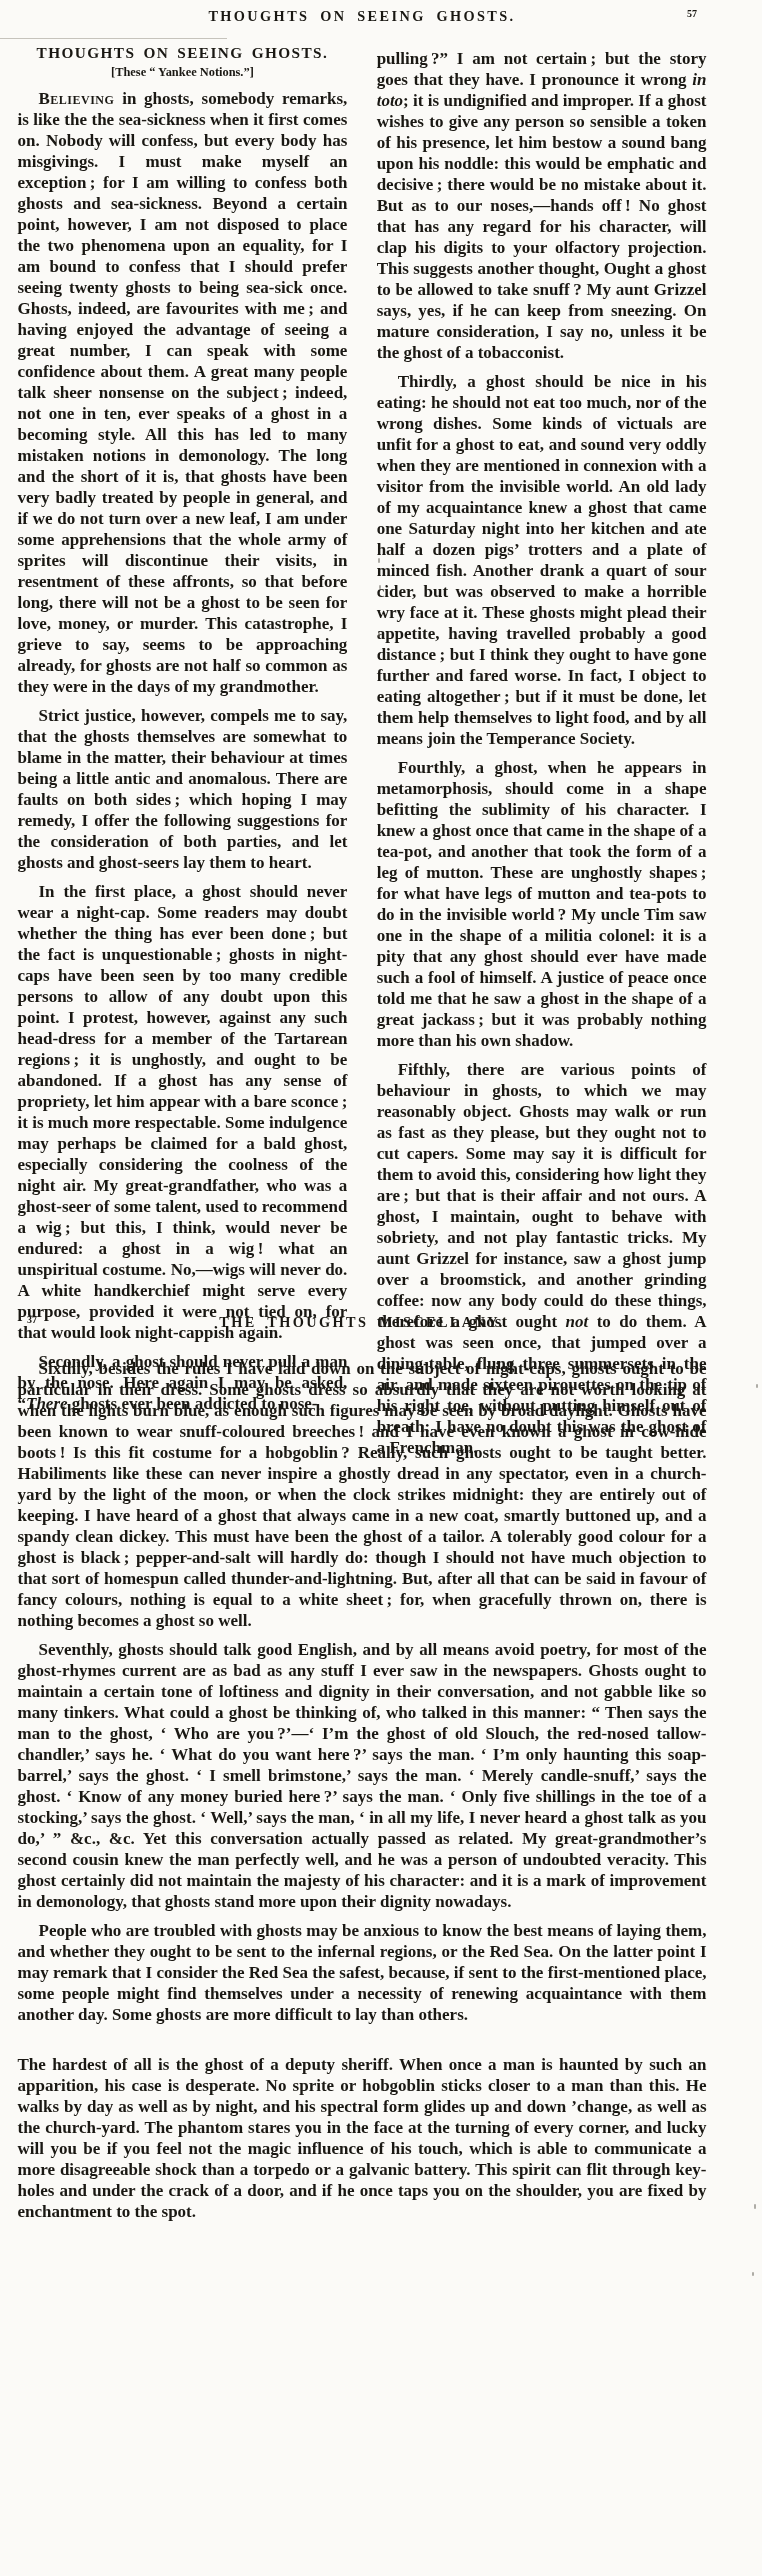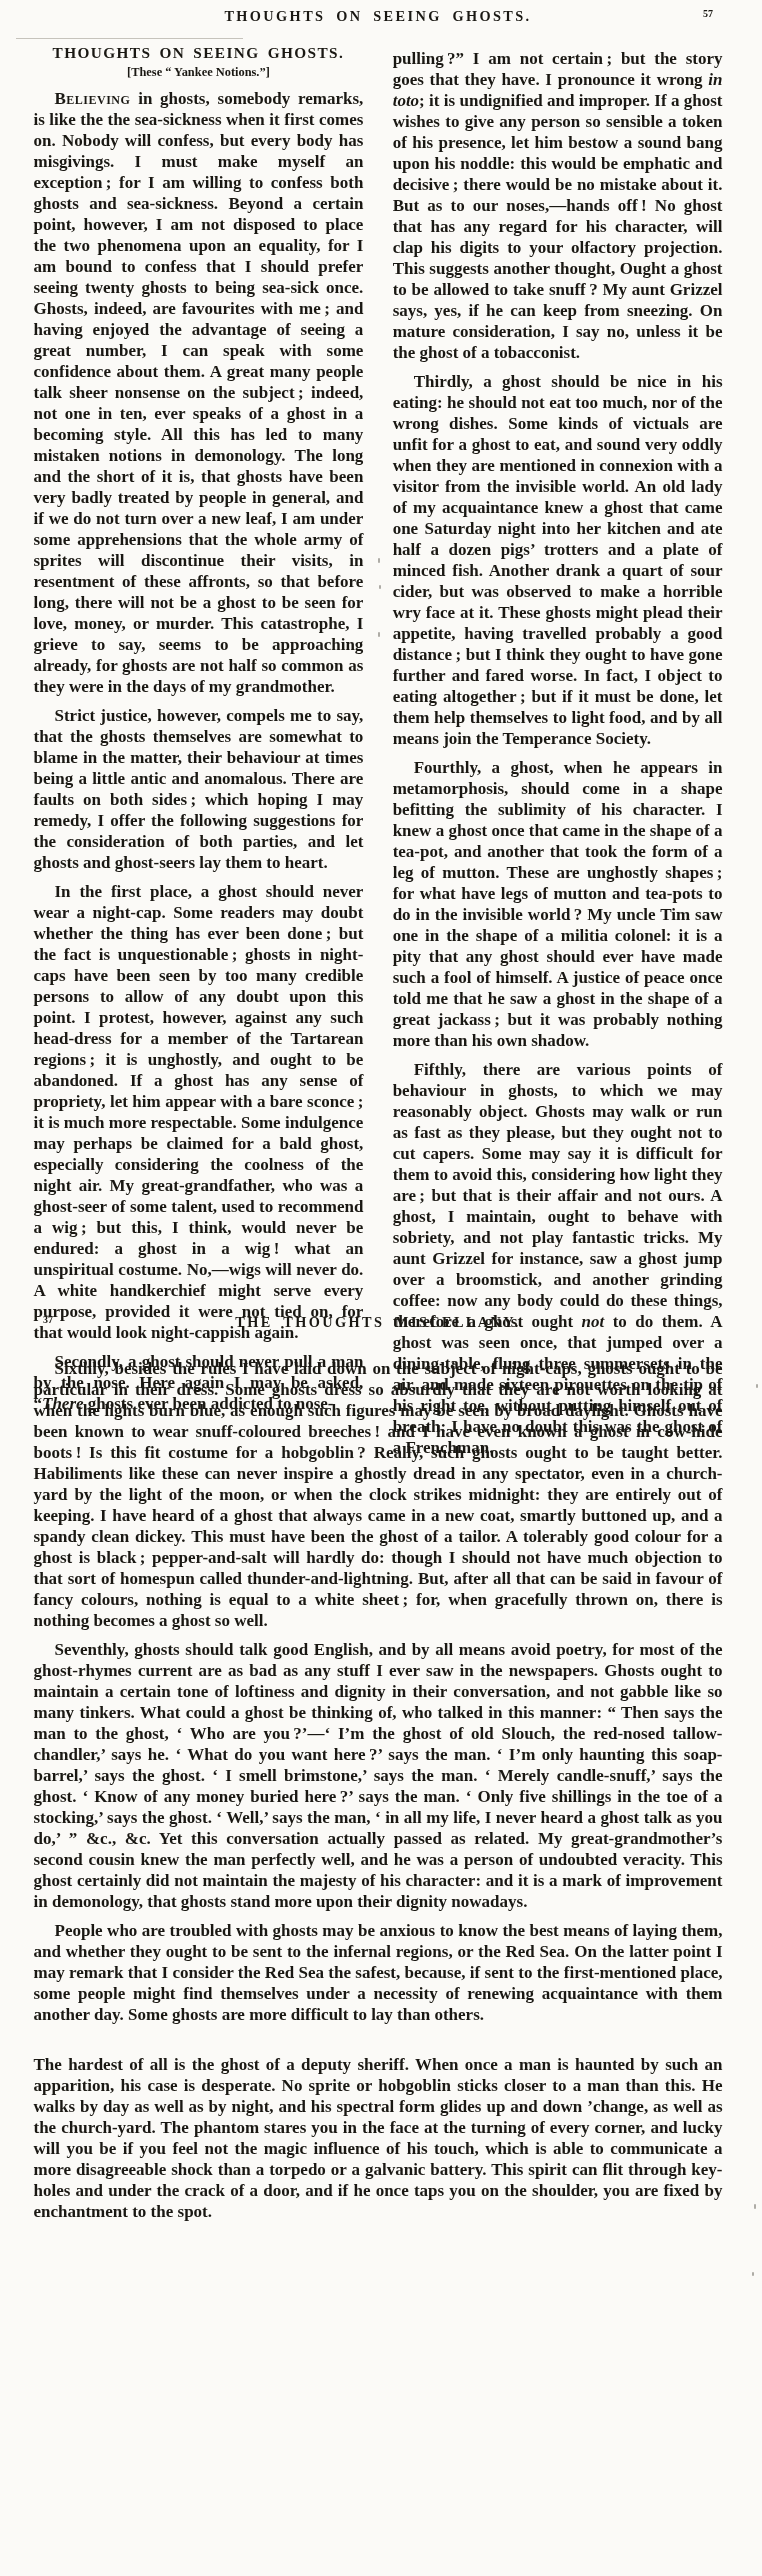--- a/index.html
+++ b/index.html
@@ -6,21 +6,21 @@
   body {
     width: 763px; height: 2576px;
     position: relative;
     background: #fbfaf7;
     color: #1a1813;
     font-family: "Liberation Serif", "DejaVu Serif", serif;
     font-weight: bold;
     overflow: hidden;
     -webkit-font-smoothing: antialiased;
   }
-  .page { position: absolute; left: 16px; width: 724px; }
+  .page { position: absolute; left: 0; width: 724px; }
   #page57 { top: 0; height: 1289px; }
   #page58 { top: 1289px; height: 1287px; }
 
   .running-head {
     position: relative;
     padding-top: 7.6px;
     text-align: center;
     font-size: 14.3px;
     letter-spacing: 2.4px;
     word-spacing: 4.8px;

